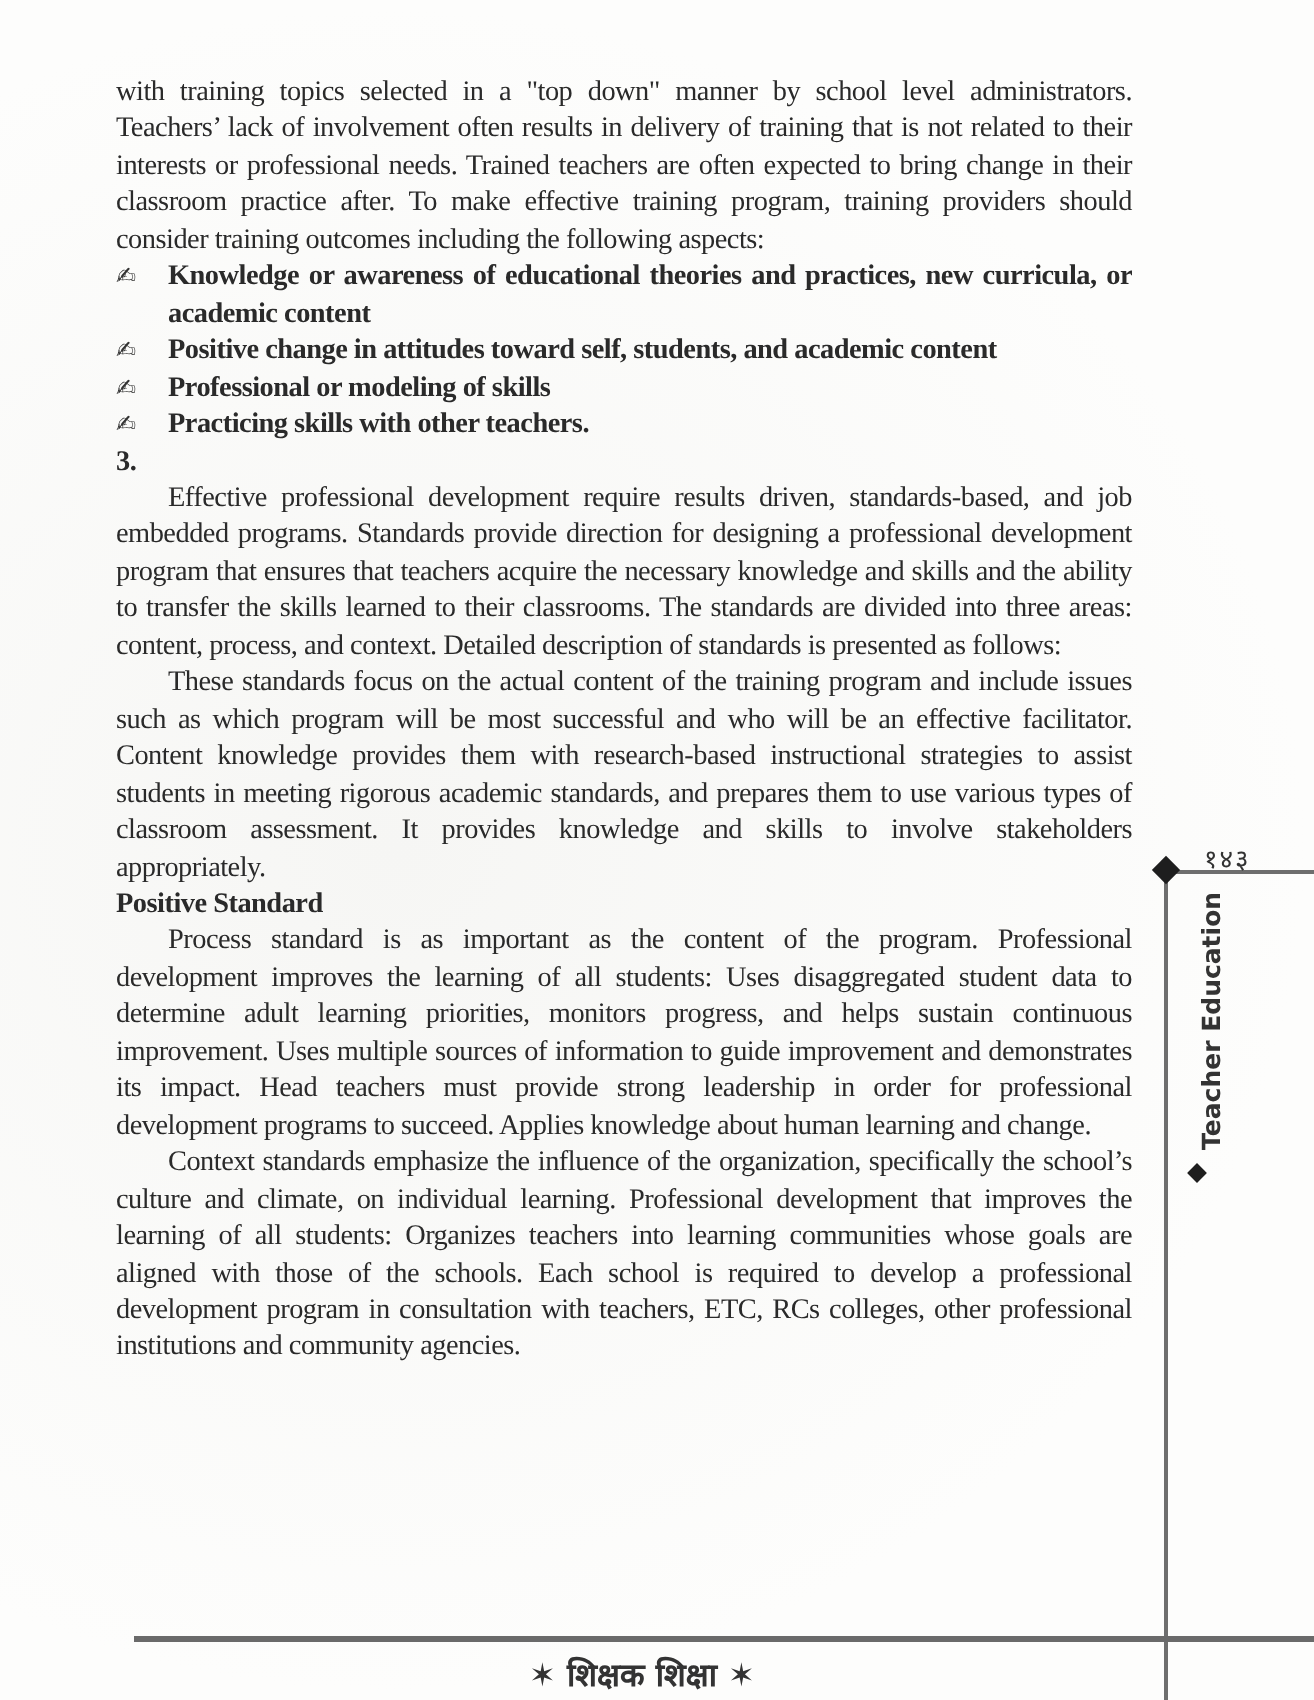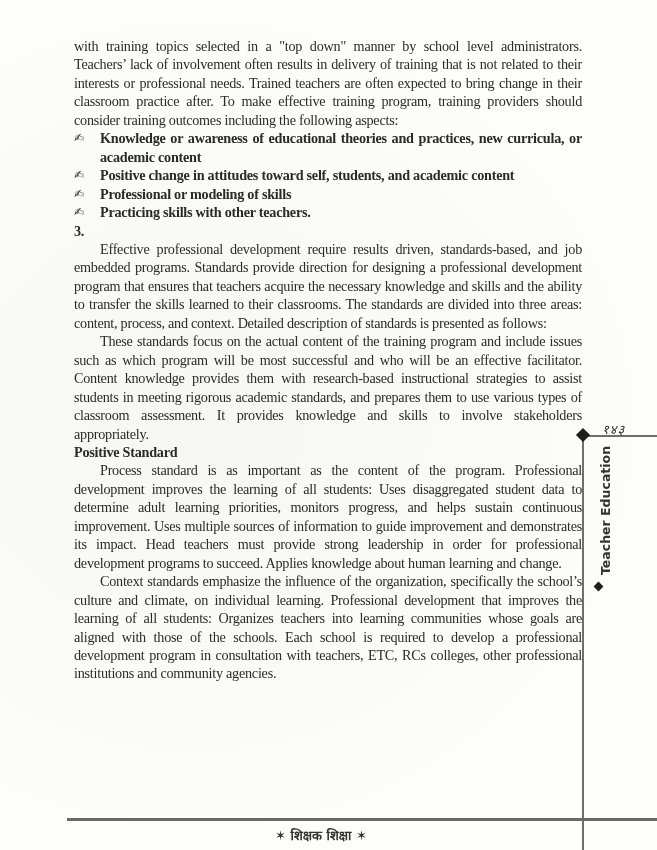--- a/index.html
+++ b/index.html
@@ -7,21 +7,21 @@
     width: 657px; height: 850px; position: relative; overflow: hidden;
     background: #fbfbfa;
     font-family: "Liberation Serif", serif;
     color: #2a2a2a;
   }
   .page-bg {
     position: absolute; inset: 0;
     background: radial-gradient(ellipse at 30% 50%, #f6f6f4 0%, #fdfdfc 70%);
   }
   .text-col {
-    position: absolute; left: 74px; top: 37px; width: 508px;
+    position: absolute; left: 58px; top: 37px; width: 508px;
     font-size: 14.2px; line-height: 18.45px;
     letter-spacing: -0.25px;
   }
   .p { margin: 0; text-align: justify; }
   .p.indent { text-indent: 26px; }
   .h { margin: 0; font-weight: bold; }
   .h.num { display: flex; }
   .h.num .n { width: 26px; flex: none; }
   .bullets { list-style: none; margin: 0; padding: 0; }
   .bullets li { display: flex; margin: 0; }
@@ -33,33 +33,33 @@
   .side-hline {
     position: absolute; left: 583px; top: 435px; width: 74px; height: 2px; background: #6e6e6e;
   }
   .diamond {
     position: absolute; width: 10px; height: 10px; background: #1e1e1e; transform: rotate(45deg);
   }
   .d-top { left: 578px; top: 430px; }
   .d-mid { left: 595px; top: 583px; width: 7px; height: 7px; }
   .page-num {
     position: absolute; left: 602px; top: 420px; font-size: 13px; color: #333;
-    font-family: "DejaVu Sans", sans-serif; letter-spacing: 1px; font-style: italic;
+    font-family: "DejaVu Sans", sans-serif; letter-spacing: 1px;
   }
   .side-title {
     position: absolute; left: 598px; top: 575px; transform-origin: left top;
     transform: rotate(-90deg); font-family: "DejaVu Sans", sans-serif; font-weight: bold;
     font-size: 12.5px; color: #333; white-space: nowrap; width: 150px;
   }
   .bottom-line {
     position: absolute; left: 67px; top: 818px; width: 590px; height: 3px; background: #6a6a6a;
   }
   .footer {
     position: absolute; left: 67px; width: 508px; top: 826px; text-align: center;
-    font-size: 13px; font-weight: bold; color: #333; font-family: "DejaVu Sans", sans-serif;
+    font-size: 16px; font-weight: bold; color: #333; font-family: "DejaVu Sans", sans-serif;
   }
 </style>
 </head>
 <body>
 
 <div class="page-bg"></div>
 
 <div class="text-col">
   <p class="p">with training topics selected in a "top down" manner by school level administrators. Teachers’ lack of involvement often results in delivery of training that is not related to their interests or professional needs. Trained teachers are often expected to bring change in their classroom practice after. To make effective training program, training providers should consider training outcomes including the following aspects:</p>
 

